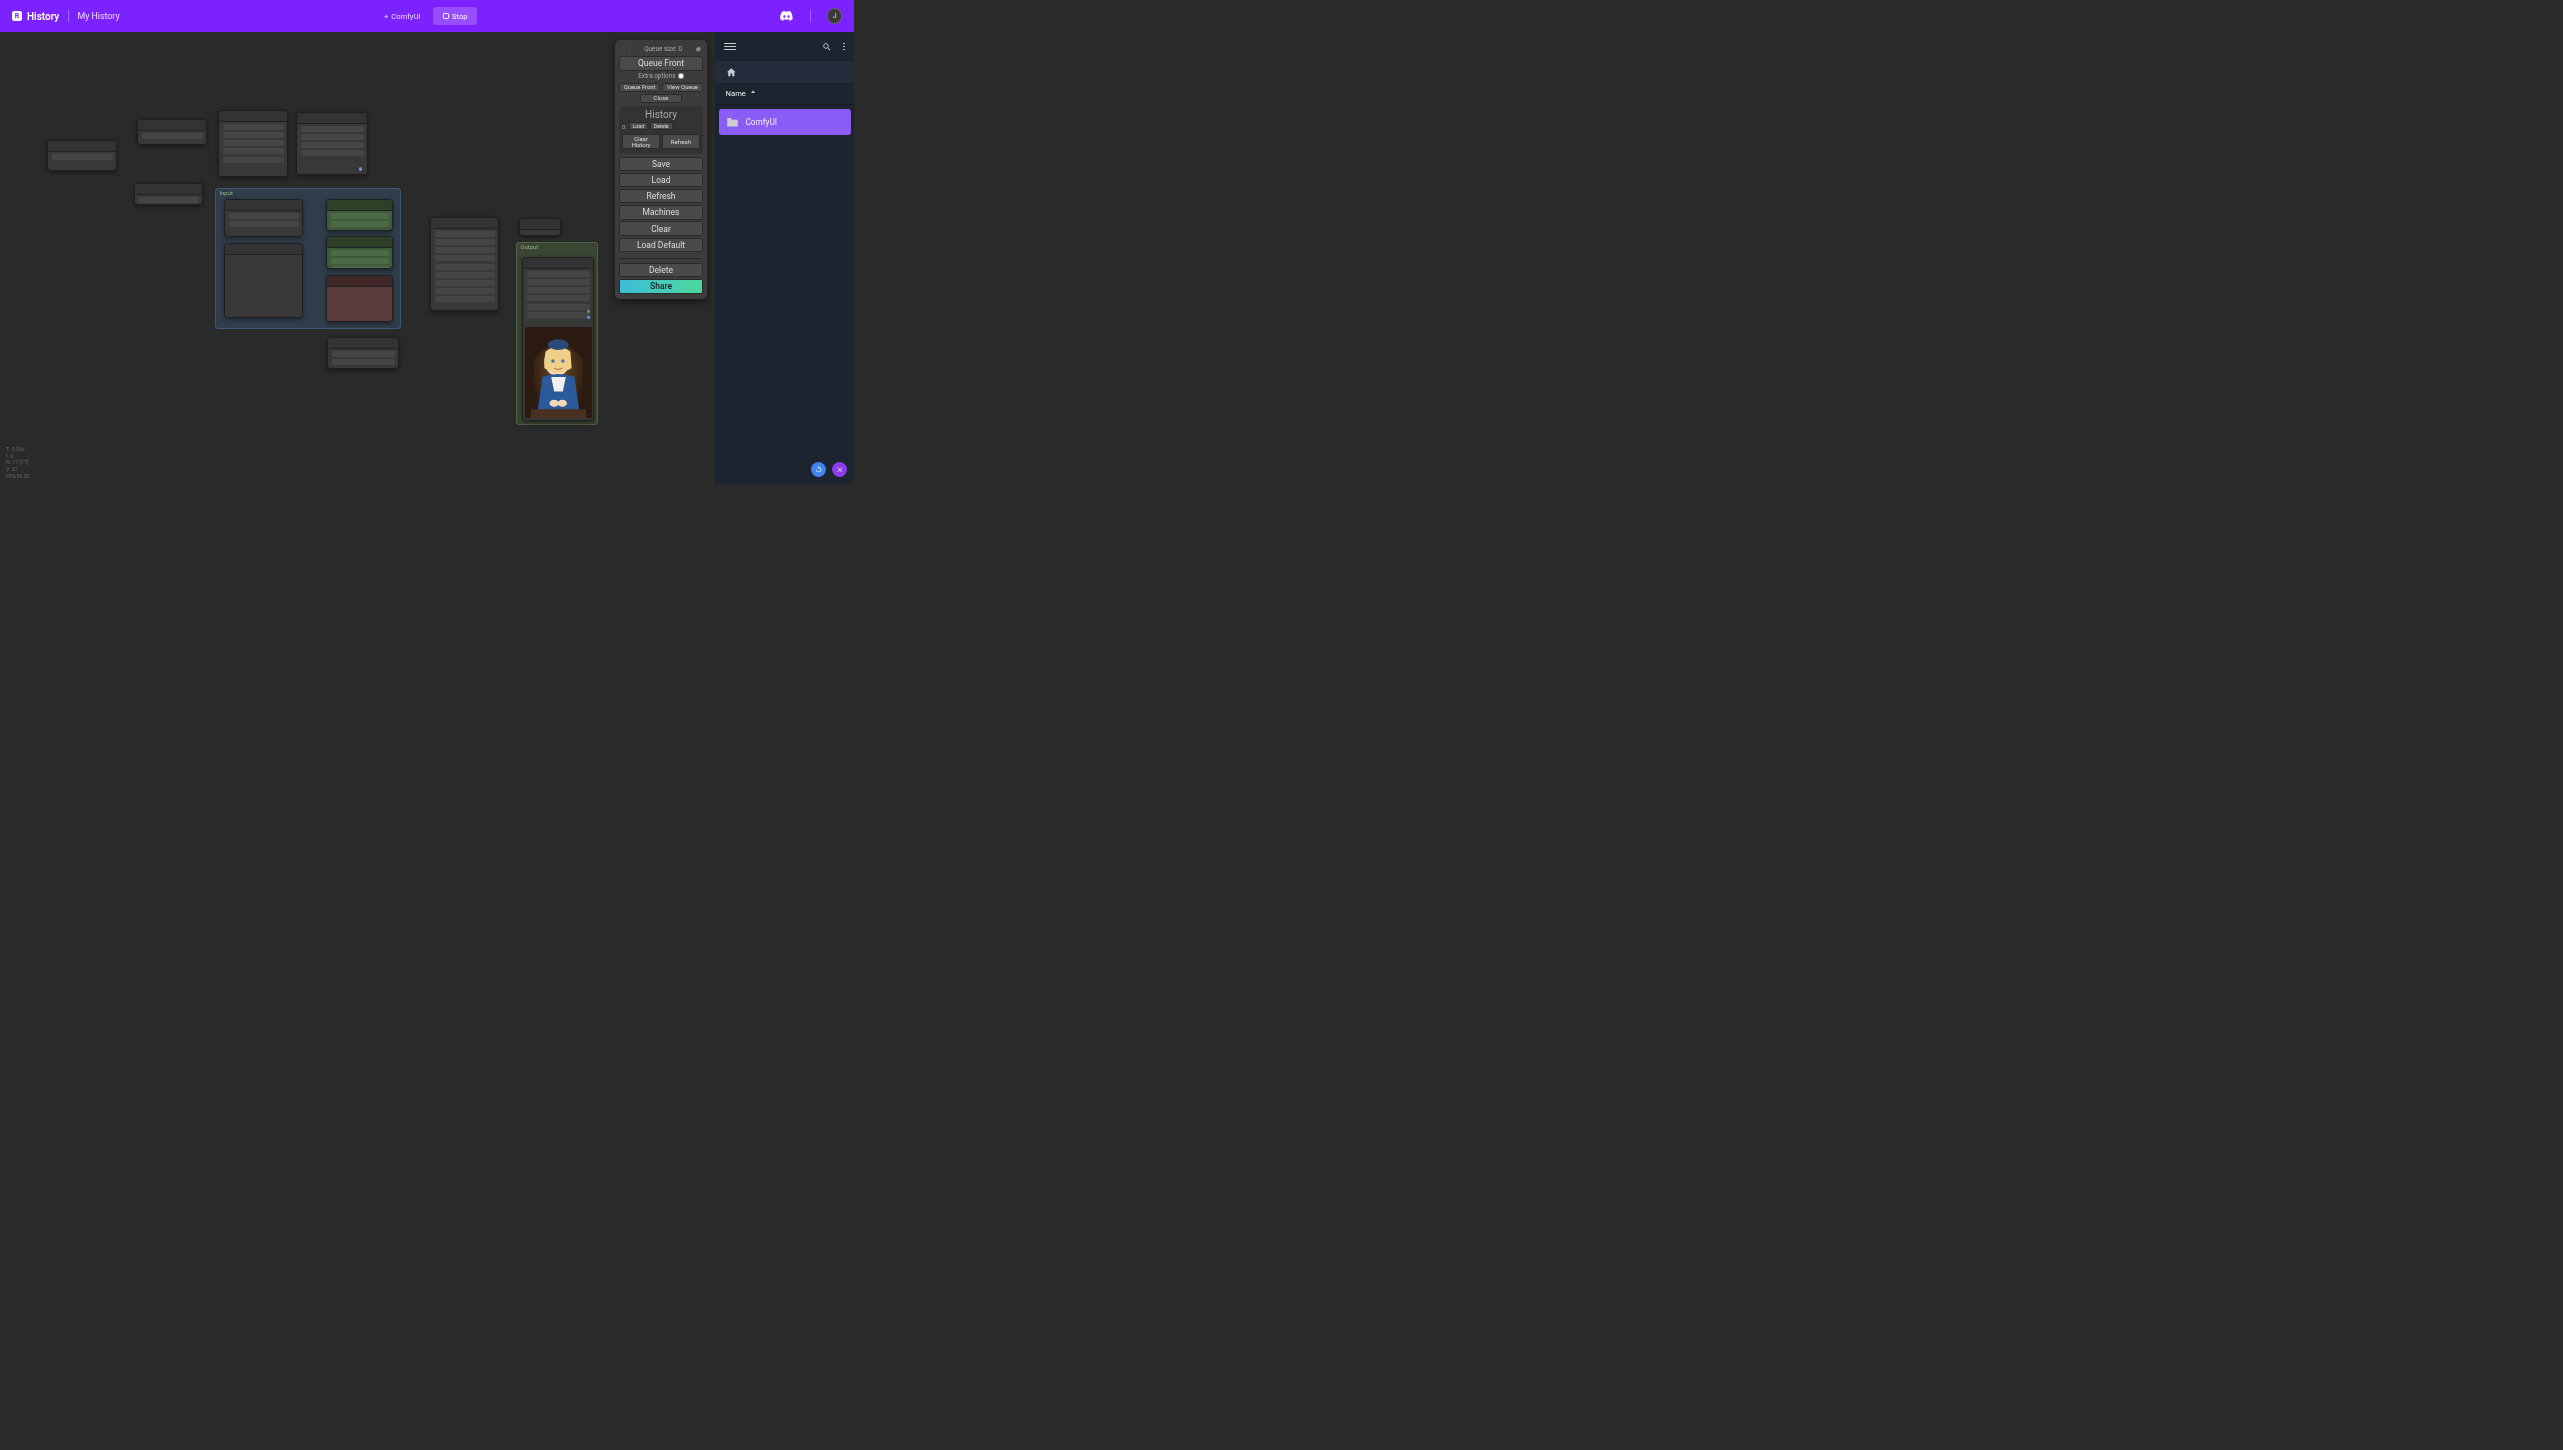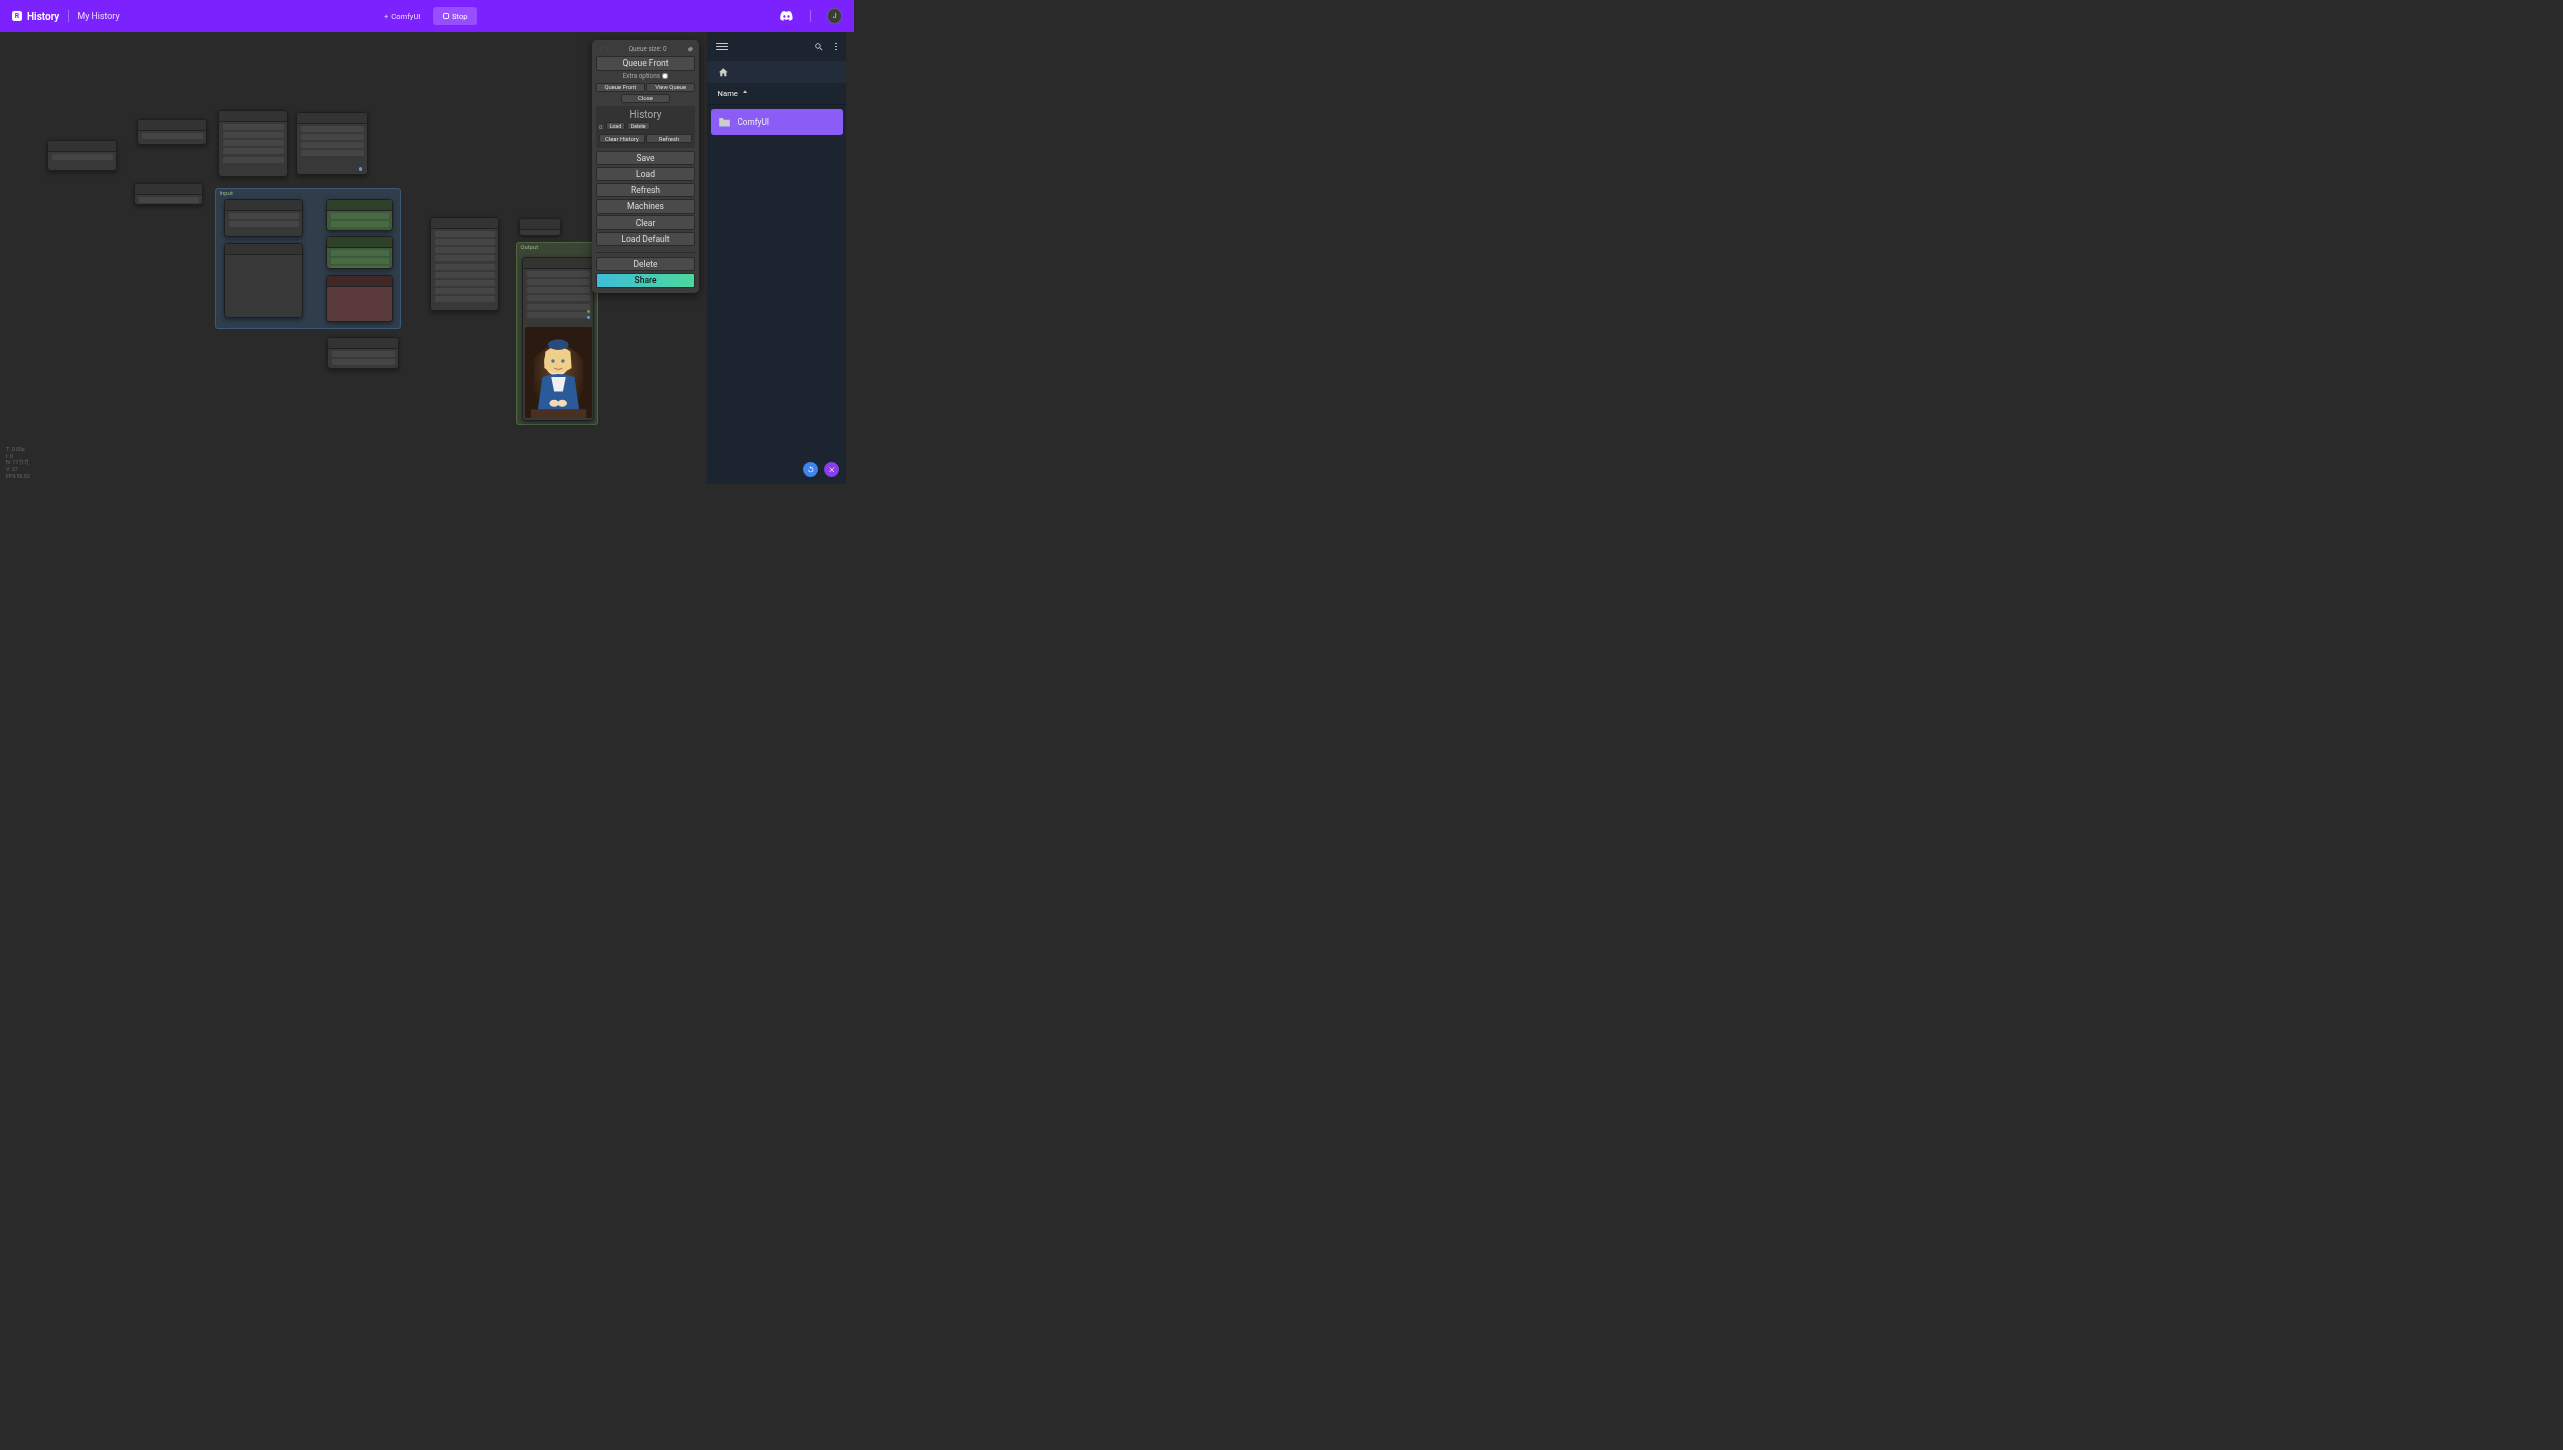--- a/index.html
+++ b/index.html
@@ -33,39 +33,39 @@
 
 .green-node { background: #3d5a3a !important; }
 .red-node { background: #5a3a3a !important; }
 
 .output-image { position: absolute; width: 67px; height: 91px; background: linear-gradient(135deg, #5a4530 0%, #3a2a1a 50%, #2a1a10 100%); border-radius: 1.8px; overflow: hidden; }
 .output-image svg { width: 100%; height: 100%; }
 
 .stats { position: absolute; bottom: 4.7px; left: 5.9px; font-size: 5.3px; line-height: 1.25; color: #666; font-family: monospace; }
 
 
-.panel { position: absolute; top: 40px; right: 155px; width: 107px; background: #3c3c3c; border-radius: 4.7px; padding: 4.1px; box-shadow: 0 2.3px 9.4px rgba(0,0,0,0.5); z-index: 50; margin-left: 24px; }
+.panel { position: absolute; top: 40px; right: 147px; width: 92px; background: #3c3c3c; border-radius: 4.7px; padding: 4.1px; box-shadow: 0 2.3px 9.4px rgba(0,0,0,0.5); z-index: 50; margin-left: 24px; }
 .panel-header { display: flex; align-items: center; justify-content: space-between; color: #aaa; font-size: 6.4px; padding: 1.2px 1.8px 2.9px; }
 .drag-handle { font-size: 5.9px; color: #666; letter-spacing: -0.6px; }
 .gear { width: 6.4px; height: 6.4px; fill: #888; }
 .p-btn { width: 100%; background: #4a4a4a; border: 0.6px solid #2a2a2a; color: #ddd; font-size: 8.5px; padding: 1.2px; margin-bottom: 1.8px; border-radius: 1.8px; cursor: pointer; font-family: inherit; }
 .p-btn-sm { font-size: 5.9px; padding: 0.6px 3.5px; }
 .p-row { display: flex; gap: 1.8px; margin-bottom: 1.8px; }
 .p-row .p-btn { margin-bottom: 0; }
 .extra-opts { display: flex; align-items: center; justify-content: center; gap: 2.3px; font-size: 6.4px; color: #aaa; margin-bottom: 2.3px; }
 .extra-opts input { width: 5.9px; height: 5.9px; }
 .history-box { background: #333; border-radius: 2.3px; padding: 2.9px; margin-bottom: 2.9px; }
 .history-title { text-align: center; color: #aaa; font-size: 10px; margin-bottom: 2.3px; }
 .history-item { display: flex; align-items: center; gap: 1.8px; font-size: 5.9px; color: #aaa; margin-bottom: 2.3px; }
 .history-item .p-btn { font-size: 5.3px; padding: 0 2.9px; flex: 0 0 auto; width: auto; }
 .panel hr { border: none; border-top: 0.6px solid #2a2a2a; margin: 4.1px 0; }
 .share-btn { background: linear-gradient(90deg, #3dbdd8 0%, #4dd89c 100%); color: #1a1a1a; font-weight: 500; }
 
 
-.sidebar { position: absolute; top: 32px; right: 8px; bottom: 0; width: 139px; background: #1c2430; display: flex; flex-direction: column; }
+.sidebar { position: absolute; top: 32px; right: 0; bottom: 0; width: 139px; background: #1c2430; display: flex; flex-direction: column; }
 .sb-toolbar { height: 29px; display: flex; align-items: center; padding: 0 9.4px; }
 .hamburger { width: 11.7px; display: flex; flex-direction: column; gap: 1.8px; cursor: pointer; }
 .hamburger span { height: 1.2px; background: #ccc; border-radius: 0.6px; }
 .sb-tools-right { margin-left: auto; display: flex; gap: 10.6px; align-items: center; }
 .sb-icon { width: 10px; height: 10px; fill: #ccc; cursor: pointer; }
 .home-row { height: 22px; display: flex; align-items: center; padding: 0 10.6px; background: #222c3a; }
 .name-header { height: 22px; display: flex; align-items: center; padding: 0 10.6px; font-size: 7.6px; color: #eee; gap: 3.5px; border-bottom: 0.6px solid #161c26; }
 .file-list { flex: 1; padding: 3.5px; }
 .file-item { display: flex; align-items: center; gap: 7px; padding: 8.2px 7px; background: #8b5cf6; border-radius: 2.9px; cursor: pointer; }
 .folder-icon { width: 13px; height: 10.6px; fill: #ccc; }

